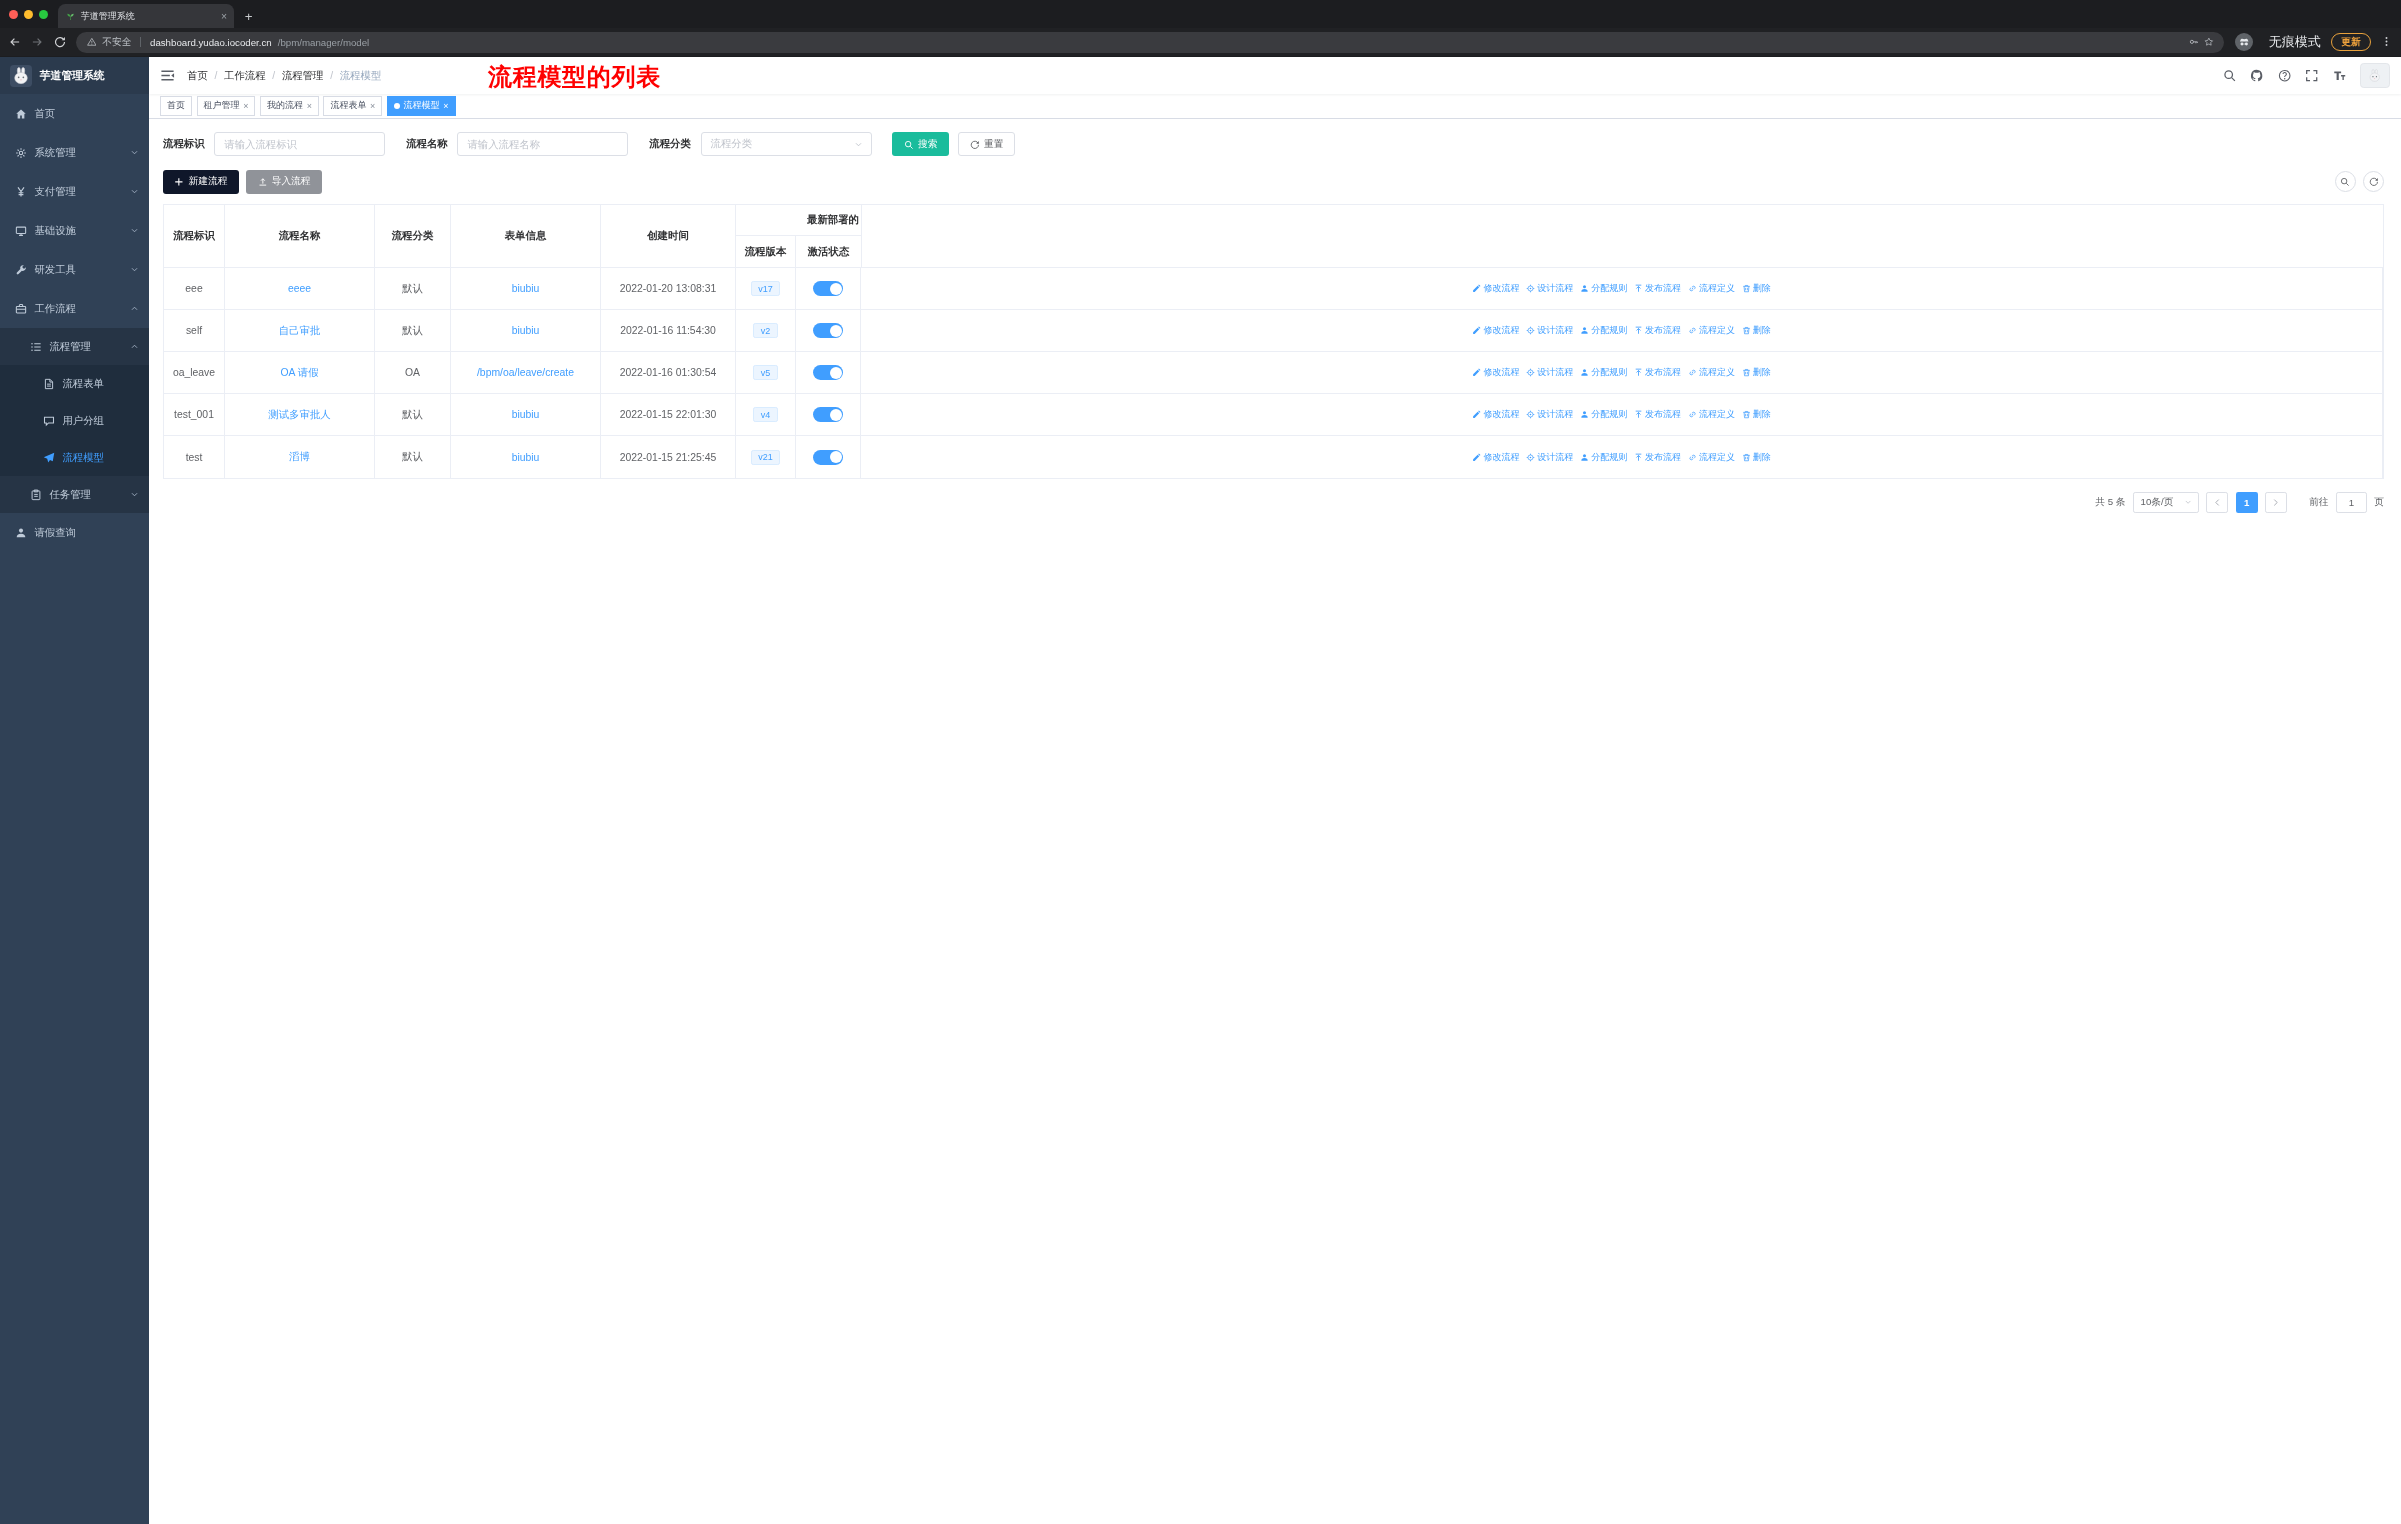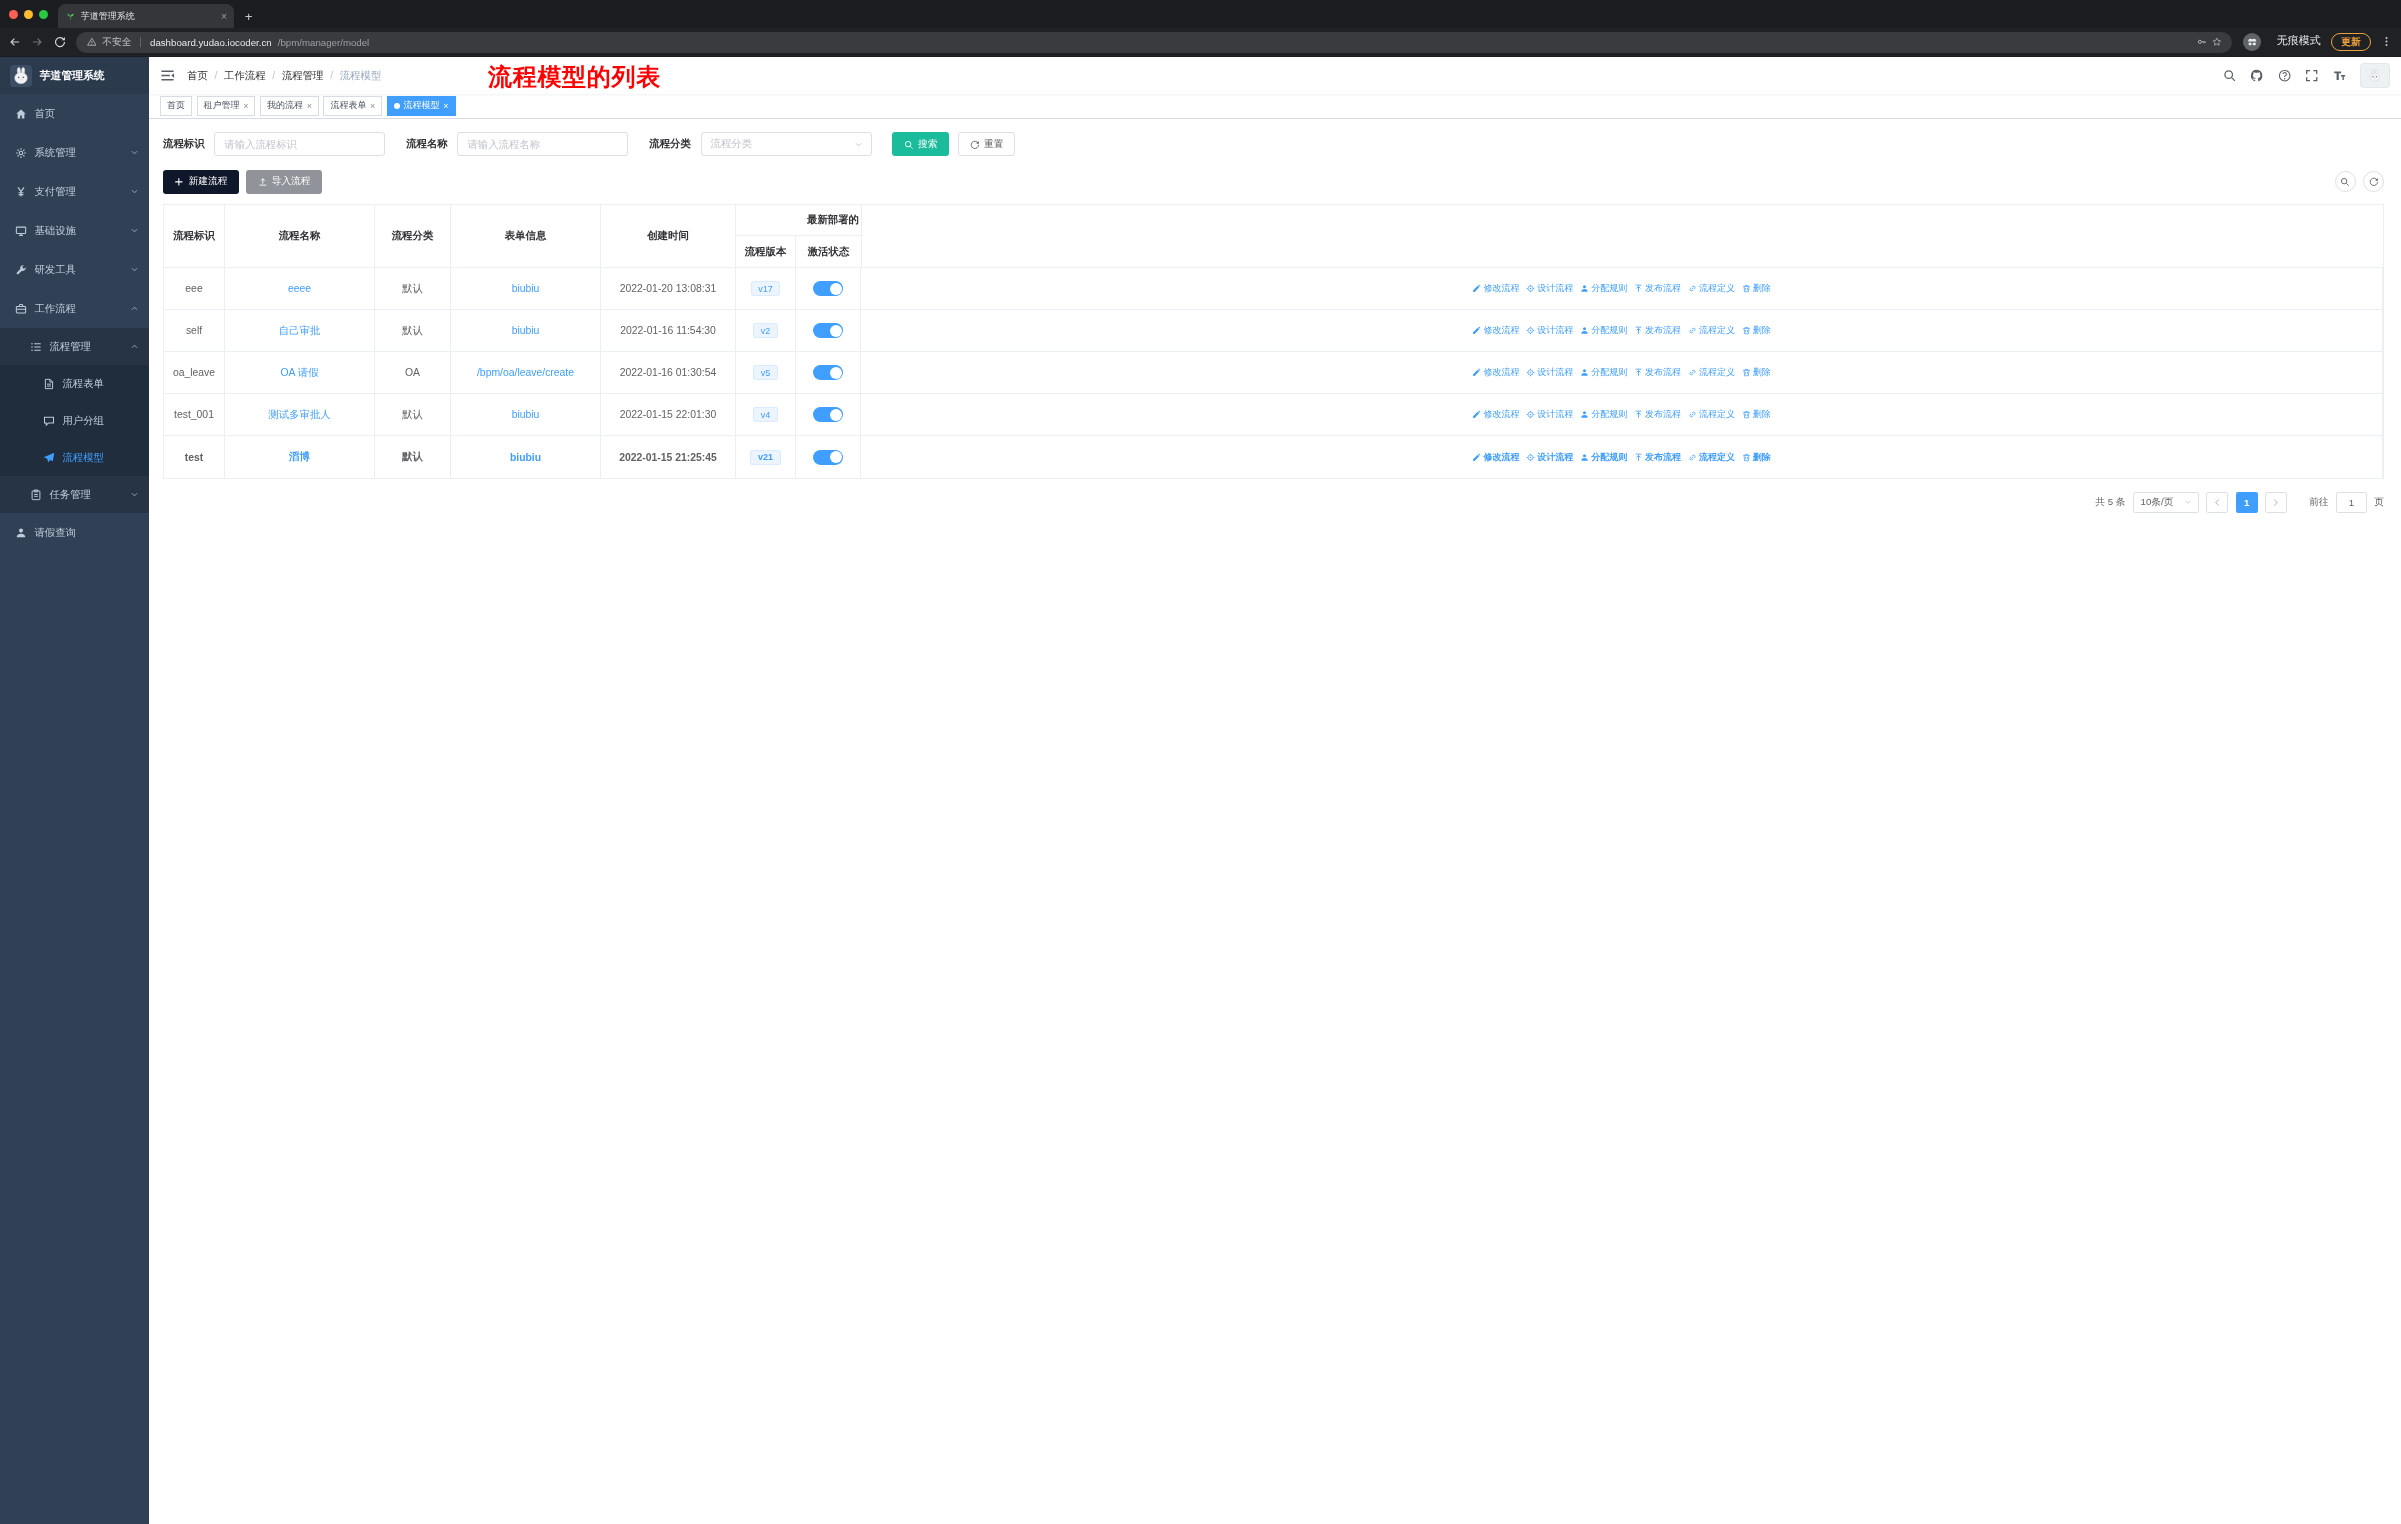--- a/index.html
+++ b/index.html
@@ -21,21 +21,21 @@
   .newtab { color:#c7cacd; font-size:13.4px; margin:0 0 4.5px 10.4px; }
   .toolbar { height:28px; display:flex; align-items:center; padding:0 9px; gap:10.4px; background:#202124; }
   .navg { color:#cfd1d4; font-size:12px; display:flex; }
   .navg.dim { color:#6f7276; }
   .urlbar { flex:1; height:21px; background:#3a3b3f; border-radius:10.4px; display:flex;
     align-items:center; padding:0 10.4px; gap:6px; color:#bdc1c6; font-size:9.7px; min-width:0; }
   .urlbar .sep { width:0.7px; height:10.4px; background:#5f6368; margin:0 3px; }
   .url-host { color:#e8eaed; }
   .url-path { color:#9aa0a6; }
   .urlbar .grow { flex:1; }
-  .chip { display:flex; align-items:flex-start; gap:16px; color:#e8eaed; font-size:11px; }
+  .chip { display:flex; align-items:flex-end; gap:16px; color:#e8eaed; font-size:13px; }
   .incog-badge { width:18px; height:18px; border-radius:50%; background:#5f6368; color:#e8eaed;
     display:flex; align-items:center; justify-content:center; font-size:10.4px; }
   .update-pill { height:18px; padding:0 9px; border:1.1px solid #e8a13c; border-radius:9.7px;
     color:#f0a33c; font-size:9.7px; display:flex; align-items:center; font-weight:700; }
   .kebab { color:#cfd1d4; font-size:11px; }
 
   
   .app { position:absolute; top:57px; left:0; right:0; bottom:0; display:flex; }
 
   
@@ -111,21 +111,21 @@
   .cw-time{width:135px}.cw-ver{width:60px}.cw-st{width:65px}
   .ops { flex:1; border-right:none; }
   .group-col { width:126px; display:flex; flex-direction:column; border-right:0.7px solid #ebeef5; flex:none; }
   .group-top { height:31px; border-bottom:0.7px solid #ebeef5; position:relative; overflow:hidden;font-family:Liberation Mono, monospace; }
   .group-label { position:absolute; right:0; top:0; height:100%; width:54px; overflow:hidden;
     display:flex; align-items:center; white-space:nowrap; font-weight:700; color:#303133; font-size:10.4px; }
   .group-bottom { flex:1; display:flex; }
   .group-bottom .th { border-right:0.7px solid #ebeef5; height:100%; }
   .group-bottom .th:last-child { border-right:none; }
   .tbody .trow { display:flex; height:42px; border-bottom:0.7px solid #ebeef5; background:#fff; }
-  .tbody .trow:last-child { border-bottom:none;font-weight:bold; }
+  .tbody .trow:last-child { border-bottom:none; }
   .td { display:flex; align-items:center; justify-content:center; border-right:0.7px solid #ebeef5;
     padding:0 4.5px; overflow:hidden; white-space:nowrap; }
   .td.ops { justify-content:center; gap:6.7px; padding:0 6px; }
   a.link { color:#409eff; text-decoration:none; cursor:pointer; }
   .tag-v { display:inline-block; padding:1.5px 6.7px; font-size:9px; color:#409eff; background:#ecf5ff;
     border:0.7px solid #d9ecff; border-radius:2.2px;text-align:center; }
   .switch { width:30px; height:15px; border-radius:7.4px; background:#409eff; position:relative; display:inline-block; cursor:pointer; }
   .switch::after { content:""; position:absolute; right:1.5px; top:1.5px; width:12px; height:12px; border-radius:50%; background:#fff; }
   .act { color:#409eff; font-size:9px; text-decoration:none; display:inline-flex; align-items:center; gap:2.2px;
     white-space:nowrap; cursor:pointer; }

